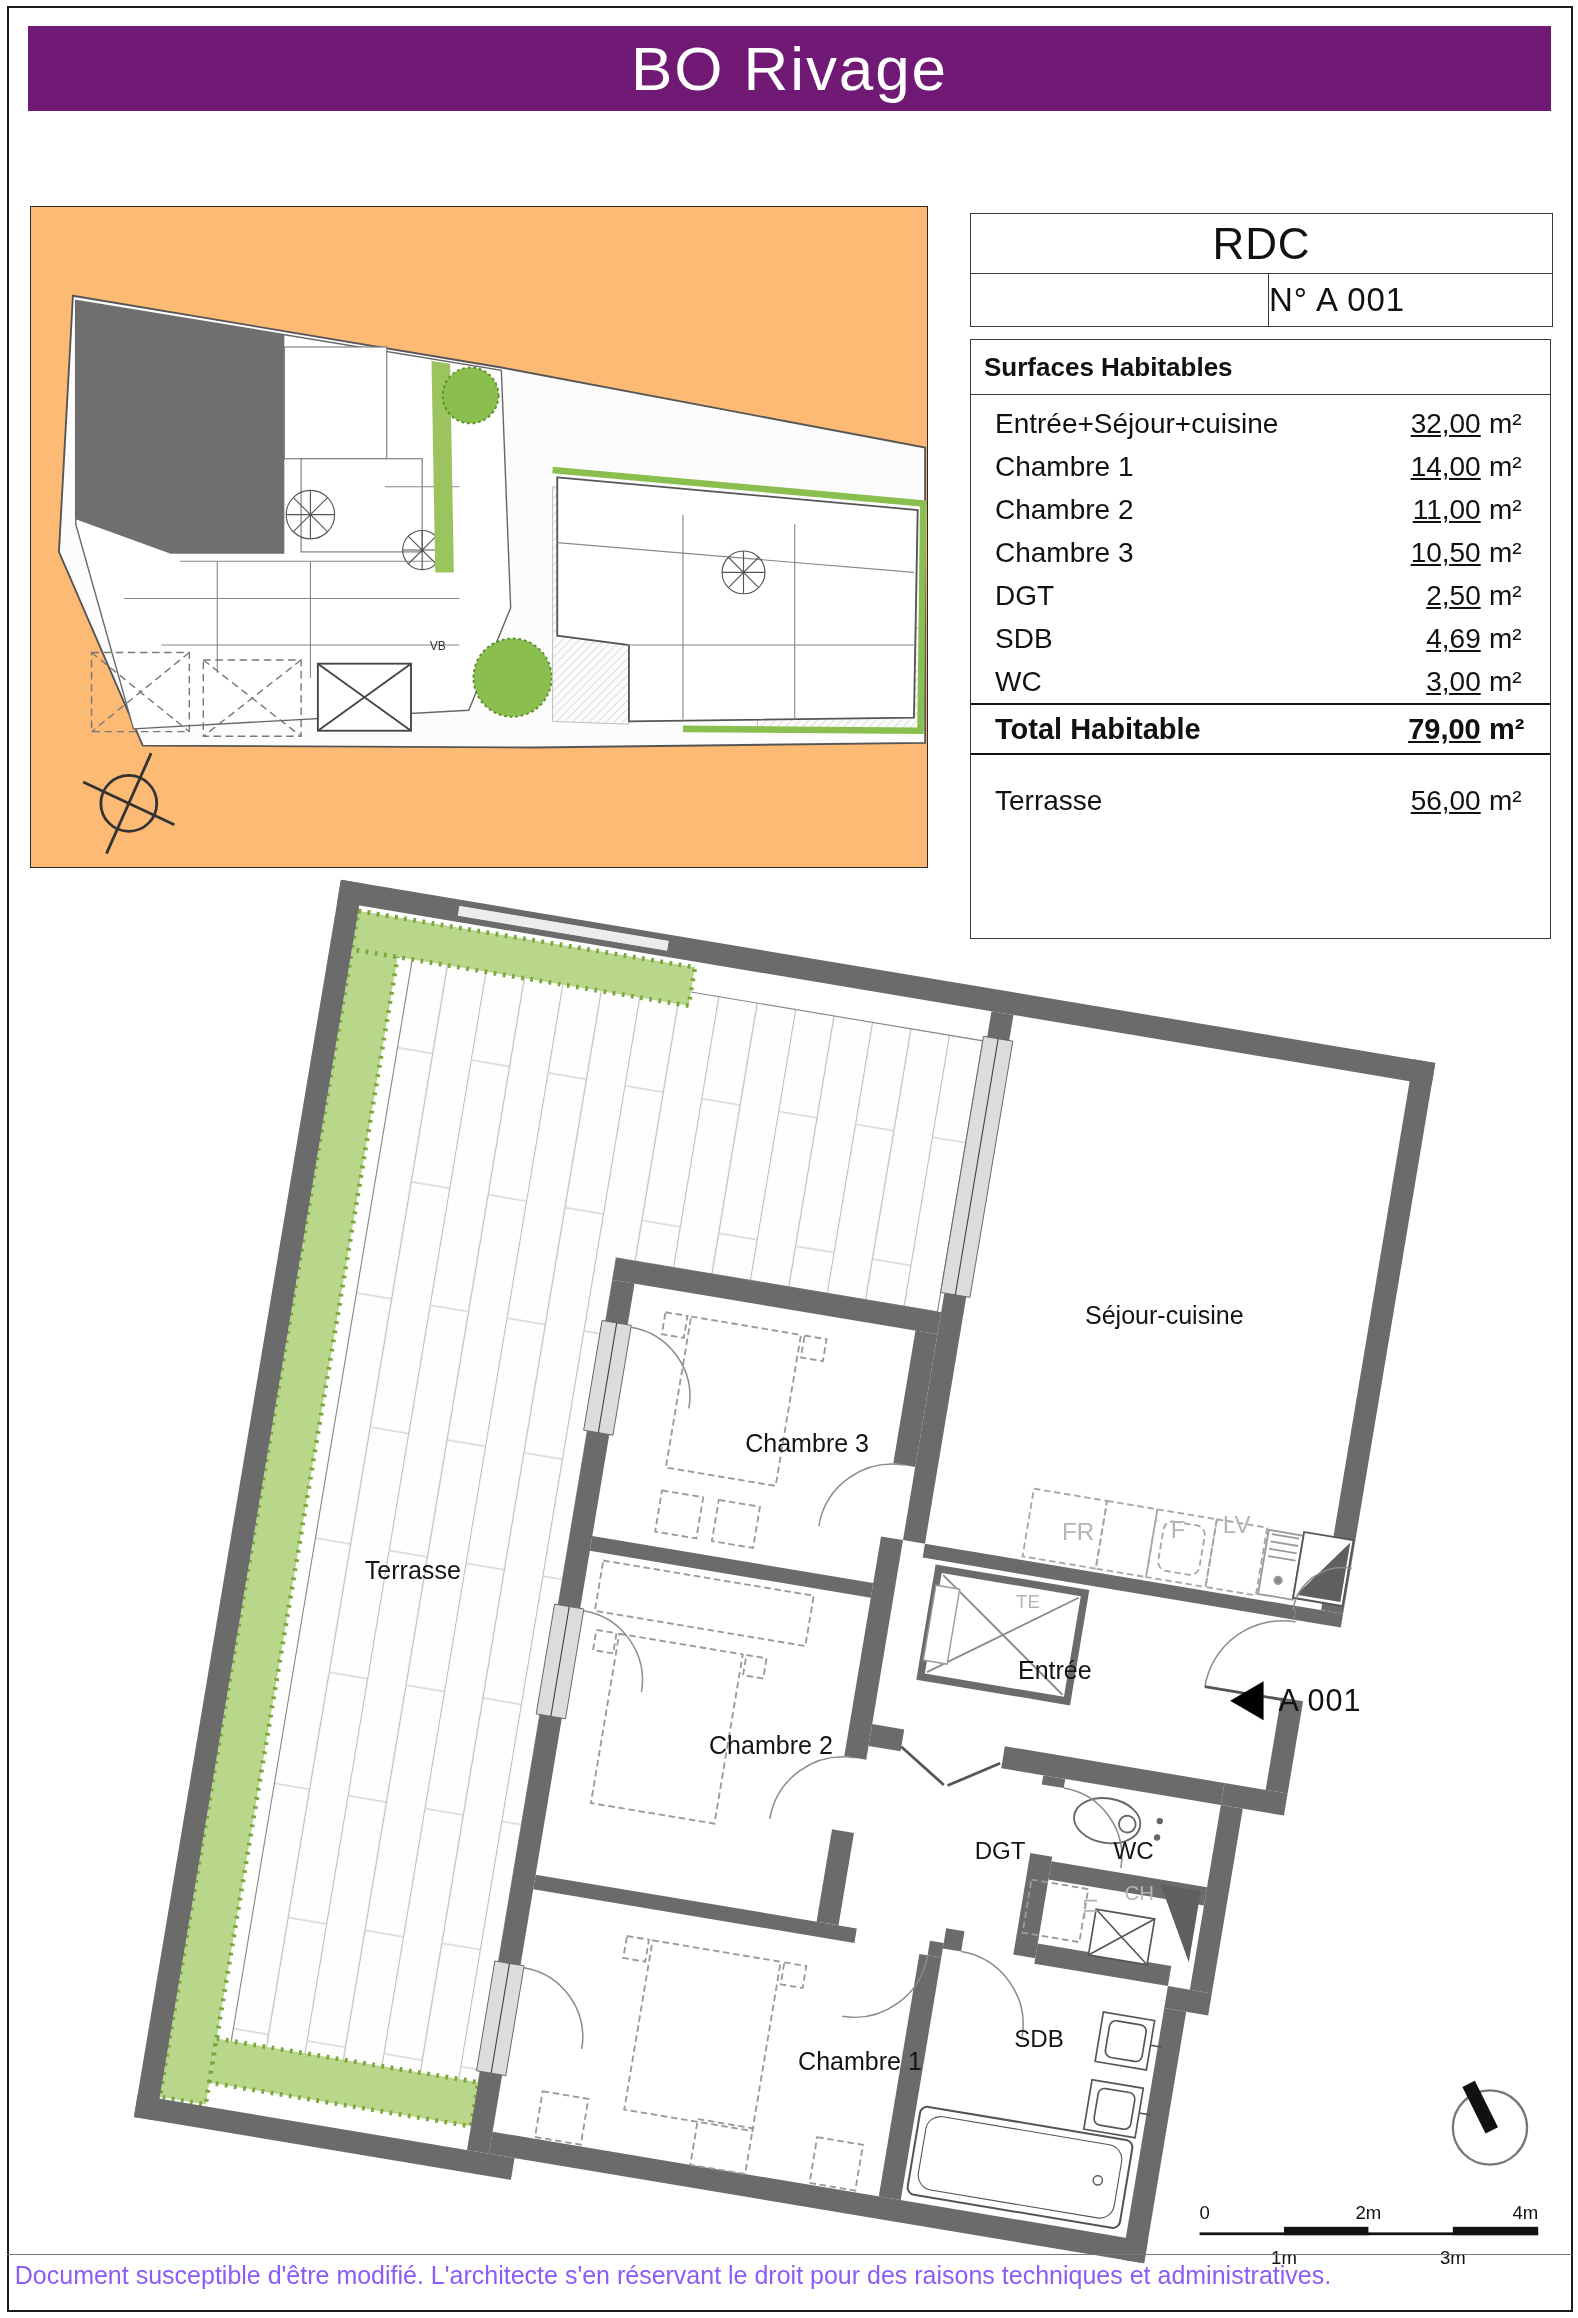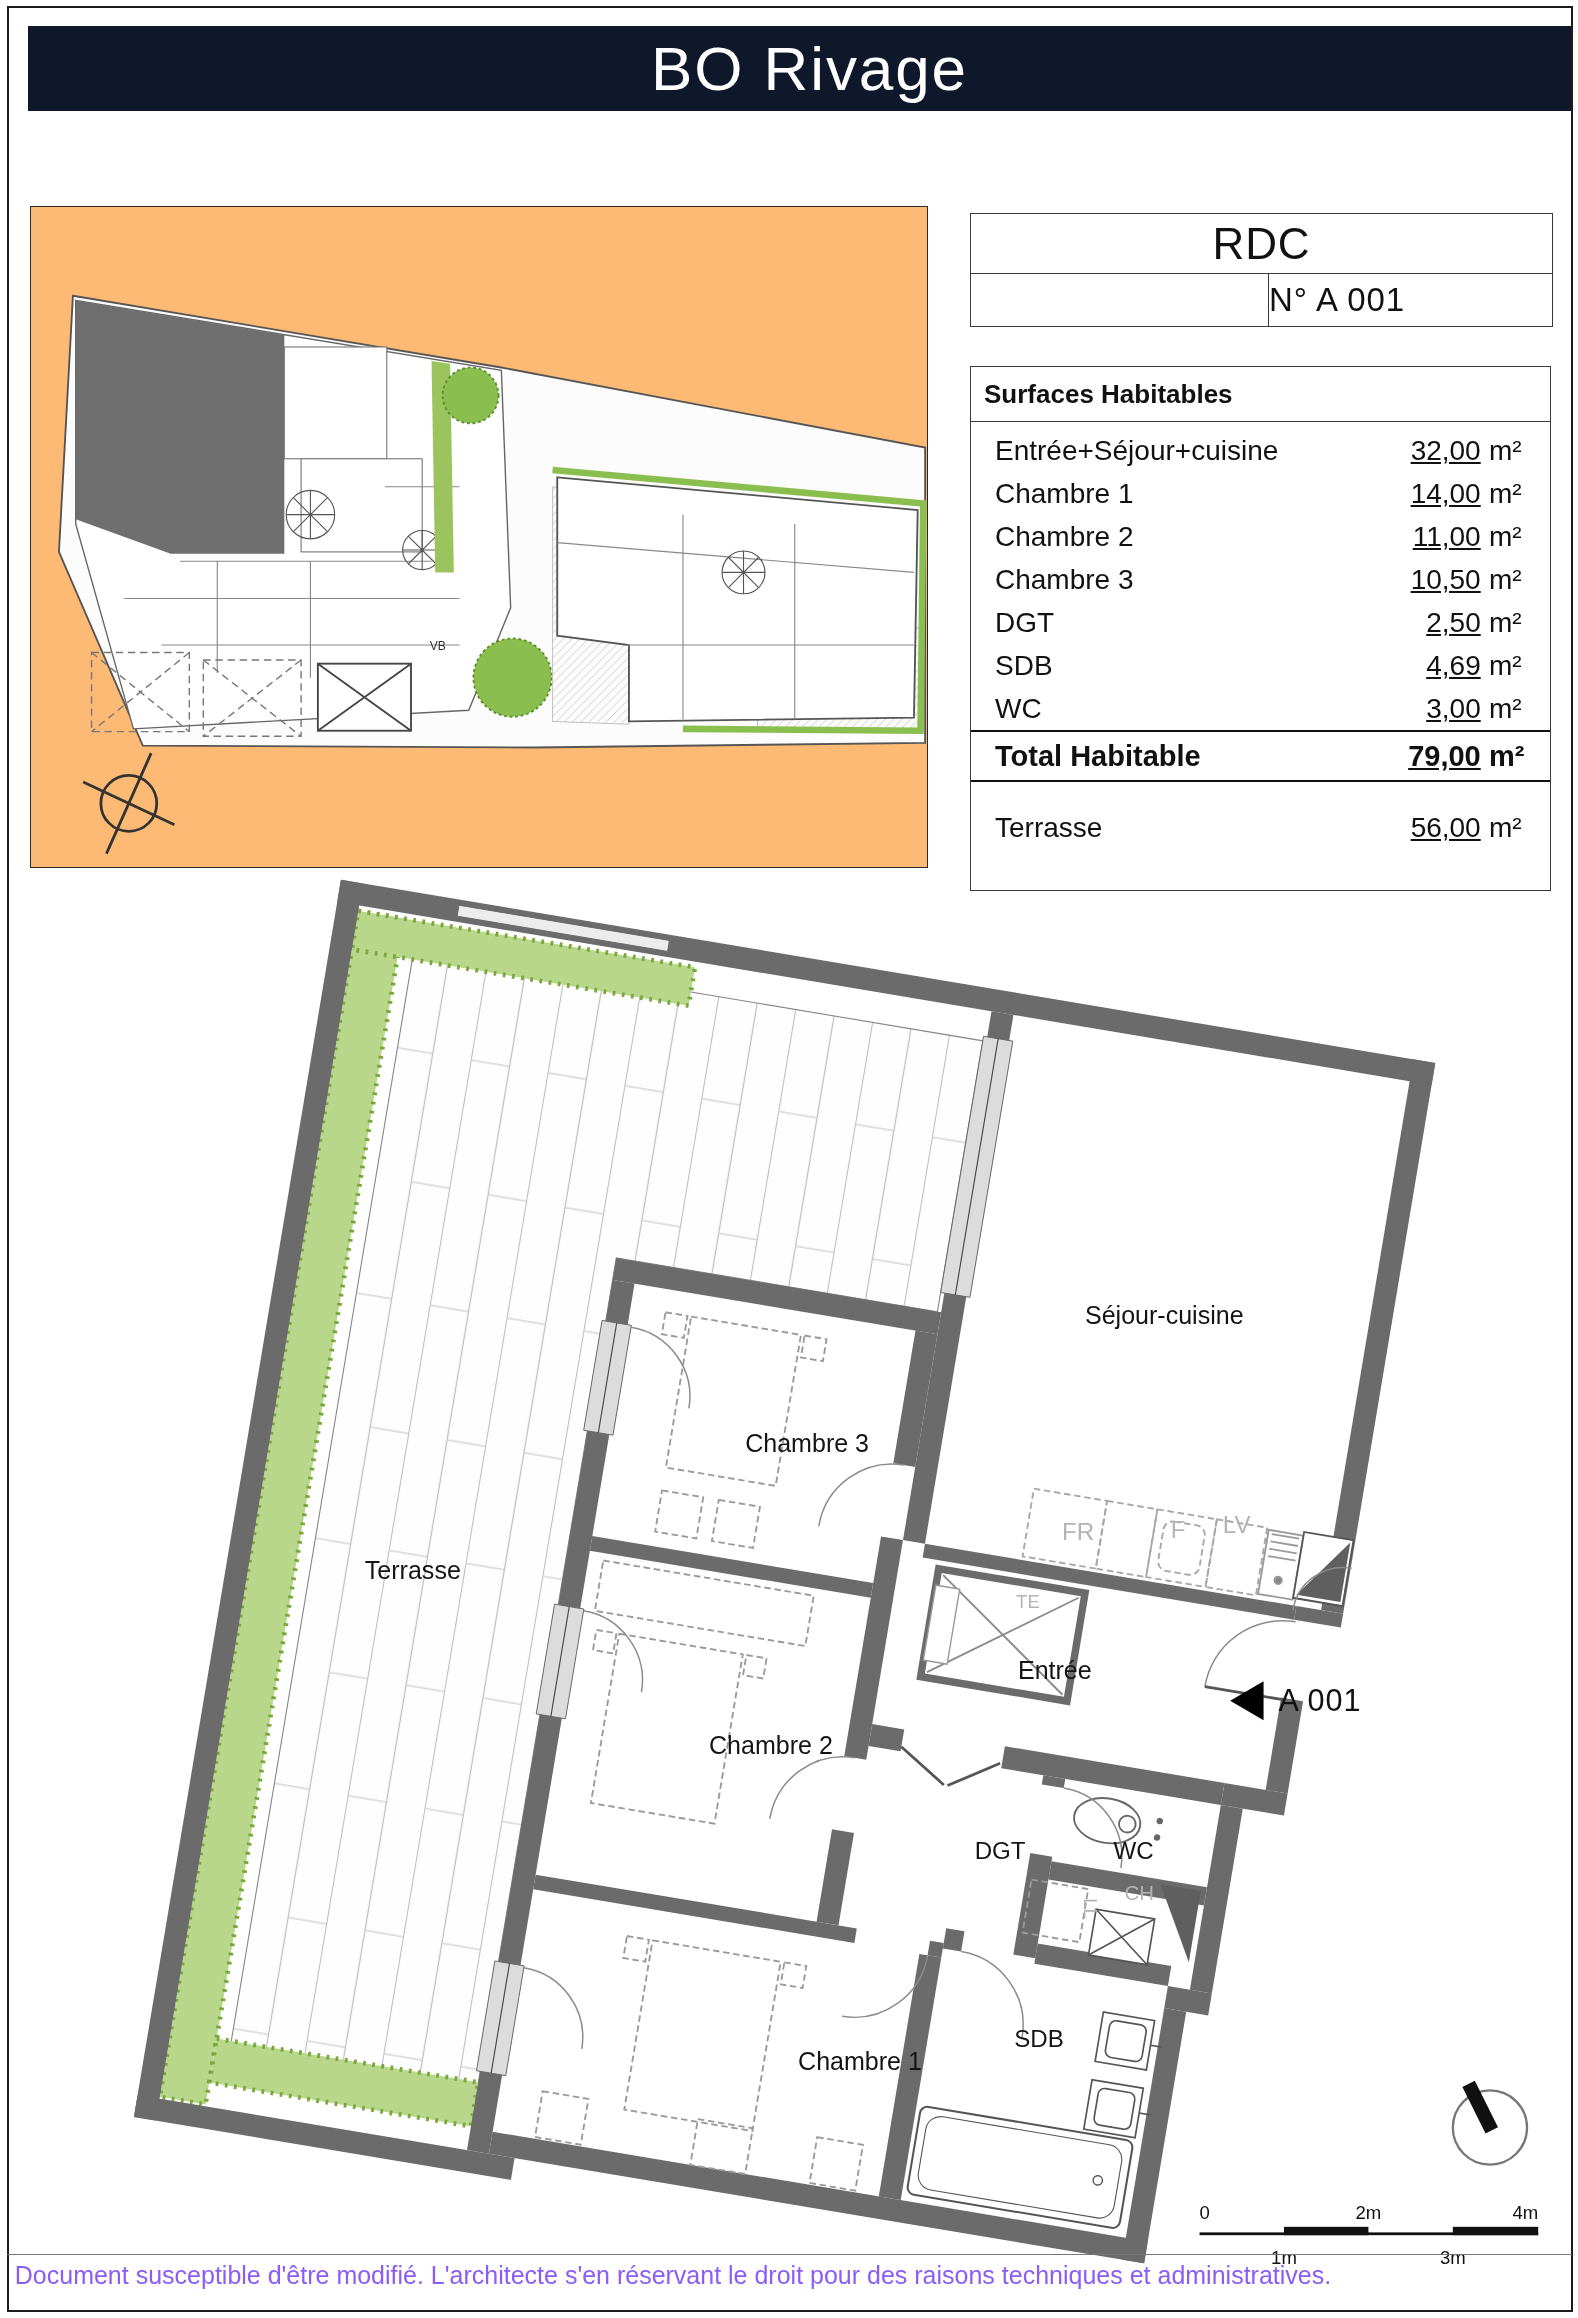--- a/index.html
+++ b/index.html
@@ -15,22 +15,22 @@
   .sitebox{position:absolute;left:30px;top:206px;width:896px;height:660px;
            border:1.9px solid #2a2a2a;background:#fdba74;}
   .sitebox svg{display:block;width:100%;height:100%;}
   
   .tblA{position:absolute;left:970px;top:213px;width:581px;border:1.9px solid #3a3a3a;}
   .tblA .r1{height:59px;line-height:59px;text-align:center;font-size:44px;
             letter-spacing:0.9px;border-bottom:1.9px solid #3a3a3a;}
   .tblA .r2{height:52px;display:flex;}
   .tblA .c1{width:297px;border-right:1.9px solid #3a3a3a;}
   .tblA .c2{flex:1;line-height:52px;font-size:33px;letter-spacing:0.9px;}
-  .tblB{position:absolute;left:970px;top:339px;width:581px;height:525px;
-        border:1.9px solid #3a3a3a;box-sizing:border-box;margin-top:27px;}
+  .tblB{position:absolute;left:970px;top:339px;width:581px;height:600px;
+        border:1.9px solid #3a3a3a;box-sizing:border-box;}
   .tblB .hdr{height:54px;line-height:54px;font-size:26px;font-weight:bold;
              padding-left:13px;border-bottom:1.9px solid #3a3a3a;}
   .srow{display:flex;align-items:flex-end;height:43px;line-height:43px;
         font-size:28px;padding:0 11px 0 24px;}
   .srow .lbl{flex:1;}
   .srow .val{width:102px;text-align:right;text-decoration:underline;}
   .srow .unit{width:50px;padding-left:8.3px;}
   .totrow{border-top:2.8px solid #111;border-bottom:2.8px solid #111;
           font-weight:bold;height:48px;line-height:48px;font-size:29px;}
   .gaprow{height:24px;}
@@ -39,21 +39,21 @@
   .plan text{font-family:"Liberation Sans",sans-serif;}
   
   .footer{position:absolute;left:7.4px;right:7.4px;top:2254px;border-top:1.9px solid #777;}
   .footer p{margin:5.6px 0 0 7.4px;font-size:25px;color:#8b5cf6;}
 </style>
 </head>
 <body>
 
 <div class="frame"></div>
 
-<div class="banner" style="background:#0f172a;padding-left:20px;">
+<div class="banner" style="background:#701a75;">
   <h1>BO Rivage</h1>
 </div>
 
 <div class="sitebox">
   <svg viewBox="0 0 962 708">
     <defs>
       <pattern id="hatchS" width="9" height="9" patternUnits="userSpaceOnUse">
         <path d="M0,9 L9,0" stroke="#cccccc" stroke-width="1"></path>
       </pattern>
     </defs>

